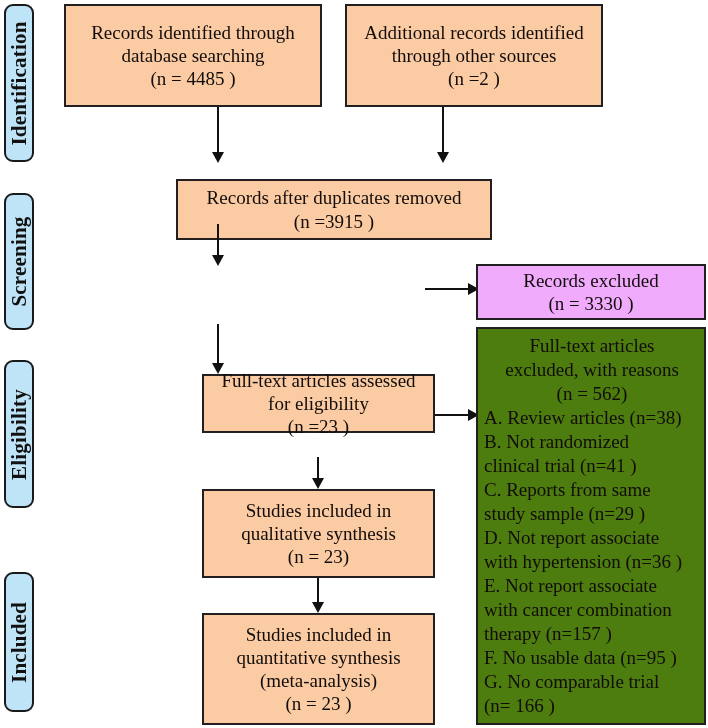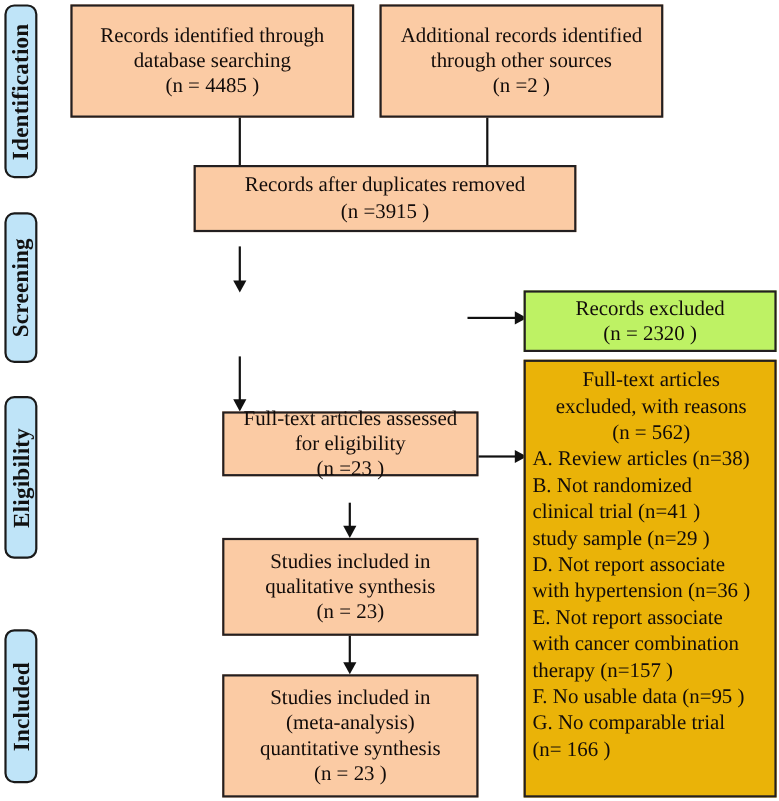--- a/index.html
+++ b/index.html
@@ -49,33 +49,33 @@
     align-items: center;
     justify-content: center;
     text-align: center;
     color: #120c0a;
     font-size: 19px;
     line-height: 1.22;
     padding: 2px 6px;
     font-family: Liberation Serif, serif;
   }
   .flow-box.light {
-    background: #bef264;
+    background: #f0abfc;
   }
   .flow-box .line {
     display: block;
     white-space: nowrap;
   }
 
   
   .reasons-box {
     position: absolute;
     box-sizing: border-box;
     border: 2px solid #231f20;
-    background: #eab308;
+    background: #4d7c0f;
     color: #120c0a;
     font-size: 19px;
     line-height: 1.265;
     padding: 5px 4px 3px 6px;
     display: flex;
     flex-direction: column;
   }
   .reasons-box .head {
     text-align: center;
     display: block;
@@ -147,35 +147,35 @@
     <span class="line">through other sources</span>
     <span class="line">(n =2 )</span>
   </div>
 
   <div class="v-line" style="left:217px; top:107px; height:46px;"></div>
   <div class="arrow-down" style="left:212px; top:152px;"></div>
 
   <div class="v-line" style="left:442px; top:107px; height:46px;"></div>
   <div class="arrow-down" style="left:437px; top:152px;"></div>
 
-  <div class="flow-box" style="left:176px; top:150px; width:348px; height:61px;">
+  <div class="flow-box" style="left:176px; top:179px; width:316px; height:61px;">
     <span class="line">Records after duplicates removed</span>
     <span class="line">(n =3915 )</span>
   </div>
 
   <div class="v-line" style="left:217px; top:224px; height:32px;"></div>
   <div class="arrow-down" style="left:212px; top:255px;"></div>
 
 
   <div class="h-line" style="left:425px; top:288px; width:47px;"></div>
   <div class="arrow-right" style="left:468px; top:283px;"></div>
 
   <div class="flow-box light" style="left:476px; top:264px; width:230px; height:56px;">
     <span class="line">Records excluded</span>
-    <span class="line">(n = 2320 )</span>
+    <span class="line">(n = 3330 )</span>
   </div>
 
   <div class="v-line" style="left:217px; top:324px; height:40px;"></div>
   <div class="arrow-down" style="left:212px; top:363px;"></div>
 
   <div class="flow-box" style="left:202px; top:374px; width:233px; height:59px;">
     <span class="line">Full-text articles assessed</span>
     <span class="line">for eligibility</span>
     <span class="line">(n =23 )</span>
   </div>
@@ -183,20 +183,21 @@
   <div class="h-line" style="left:435px; top:414px; width:37px;"></div>
   <div class="arrow-right" style="left:468px; top:409px;"></div>
 
   <div class="reasons-box" style="left:476px; top:327px; width:230px; height:398px;">
     <span class="head">Full-text articles</span>
     <span class="head">excluded, with reasons</span>
     <span class="head">(n = 562)</span>
     <span class="reason-line">A. Review articles  (n=38)</span>
     <span class="reason-line">B. Not randomized</span>
     <span class="reason-line">clinical trial (n=41 )</span>
+    <span class="reason-line">C. Reports from same</span>
     <span class="reason-line">study sample (n=29 )</span>
     <span class="reason-line">D. Not report associate</span>
     <span class="reason-line">with hypertension (n=36 )</span>
     <span class="reason-line">E. Not report associate</span>
     <span class="reason-line">with cancer combination</span>
     <span class="reason-line">therapy (n=157 )</span>
     <span class="reason-line">F. No usable data (n=95 )</span>
     <span class="reason-line">G. No comparable trial</span>
     <span class="reason-line">(n= 166 )</span>
   </div>
@@ -208,18 +209,18 @@
     <span class="line">Studies included in</span>
     <span class="line">qualitative synthesis</span>
     <span class="line">(n = 23)</span>
   </div>
 
   <div class="v-line" style="left:317px; top:578px; height:25px;"></div>
   <div class="arrow-down" style="left:312px; top:602px;"></div>
 
   <div class="flow-box" style="left:202px; top:613px; width:233px; height:112px;">
     <span class="line">Studies included in</span>
+    <span class="line">quantitative synthesis</span>
     <span class="line">(meta-analysis)</span>
-    <span class="line">quantitative synthesis</span>
     <span class="line">(n = 23 )</span>
   </div>
 
 </div>
 
 </body></html>

